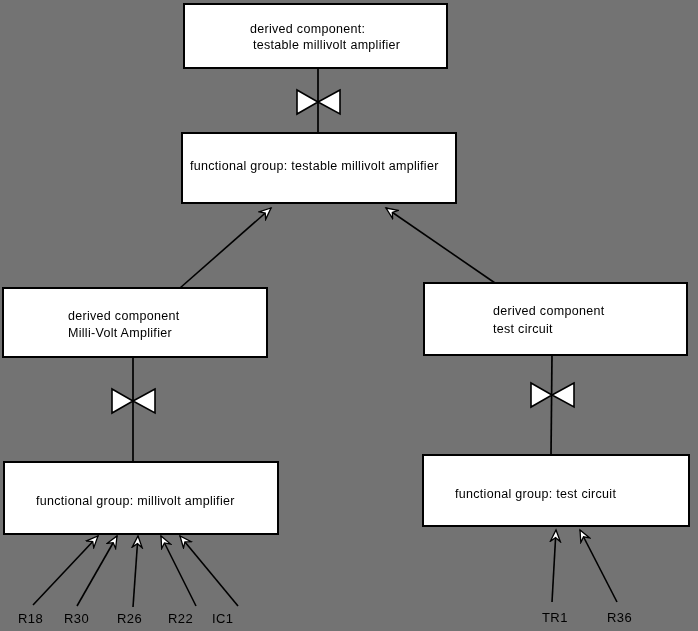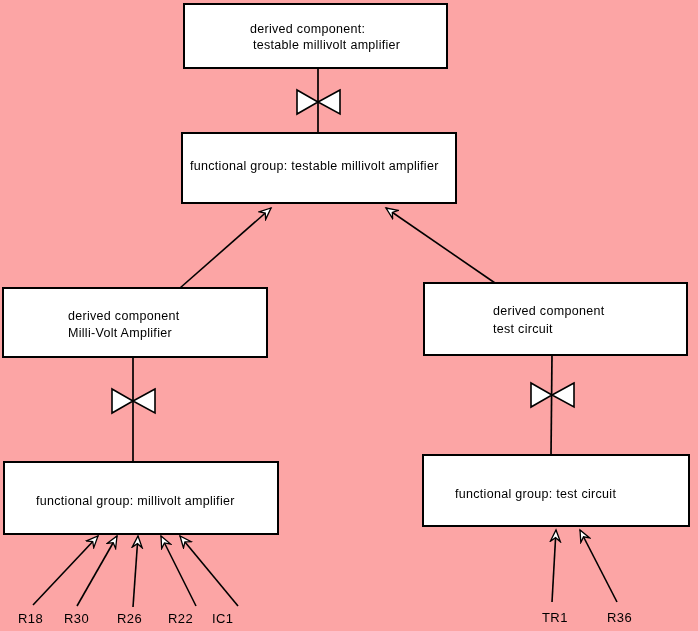--- a/index.html
+++ b/index.html
@@ -4,21 +4,21 @@
 <style>
   html, body {
     margin: 0;
     padding: 0;
     background: #ffffff;
   }
   .canvas {
     position: relative;
     width: 698px;
     height: 631px;
-    background: #fca5a5;
+    background: #737373;
     overflow: hidden;
   }
   svg {
     display: block;
   }
   .node-box {
     fill: #ffffff;
     stroke: #000000;
     stroke-width: 2;
   }

